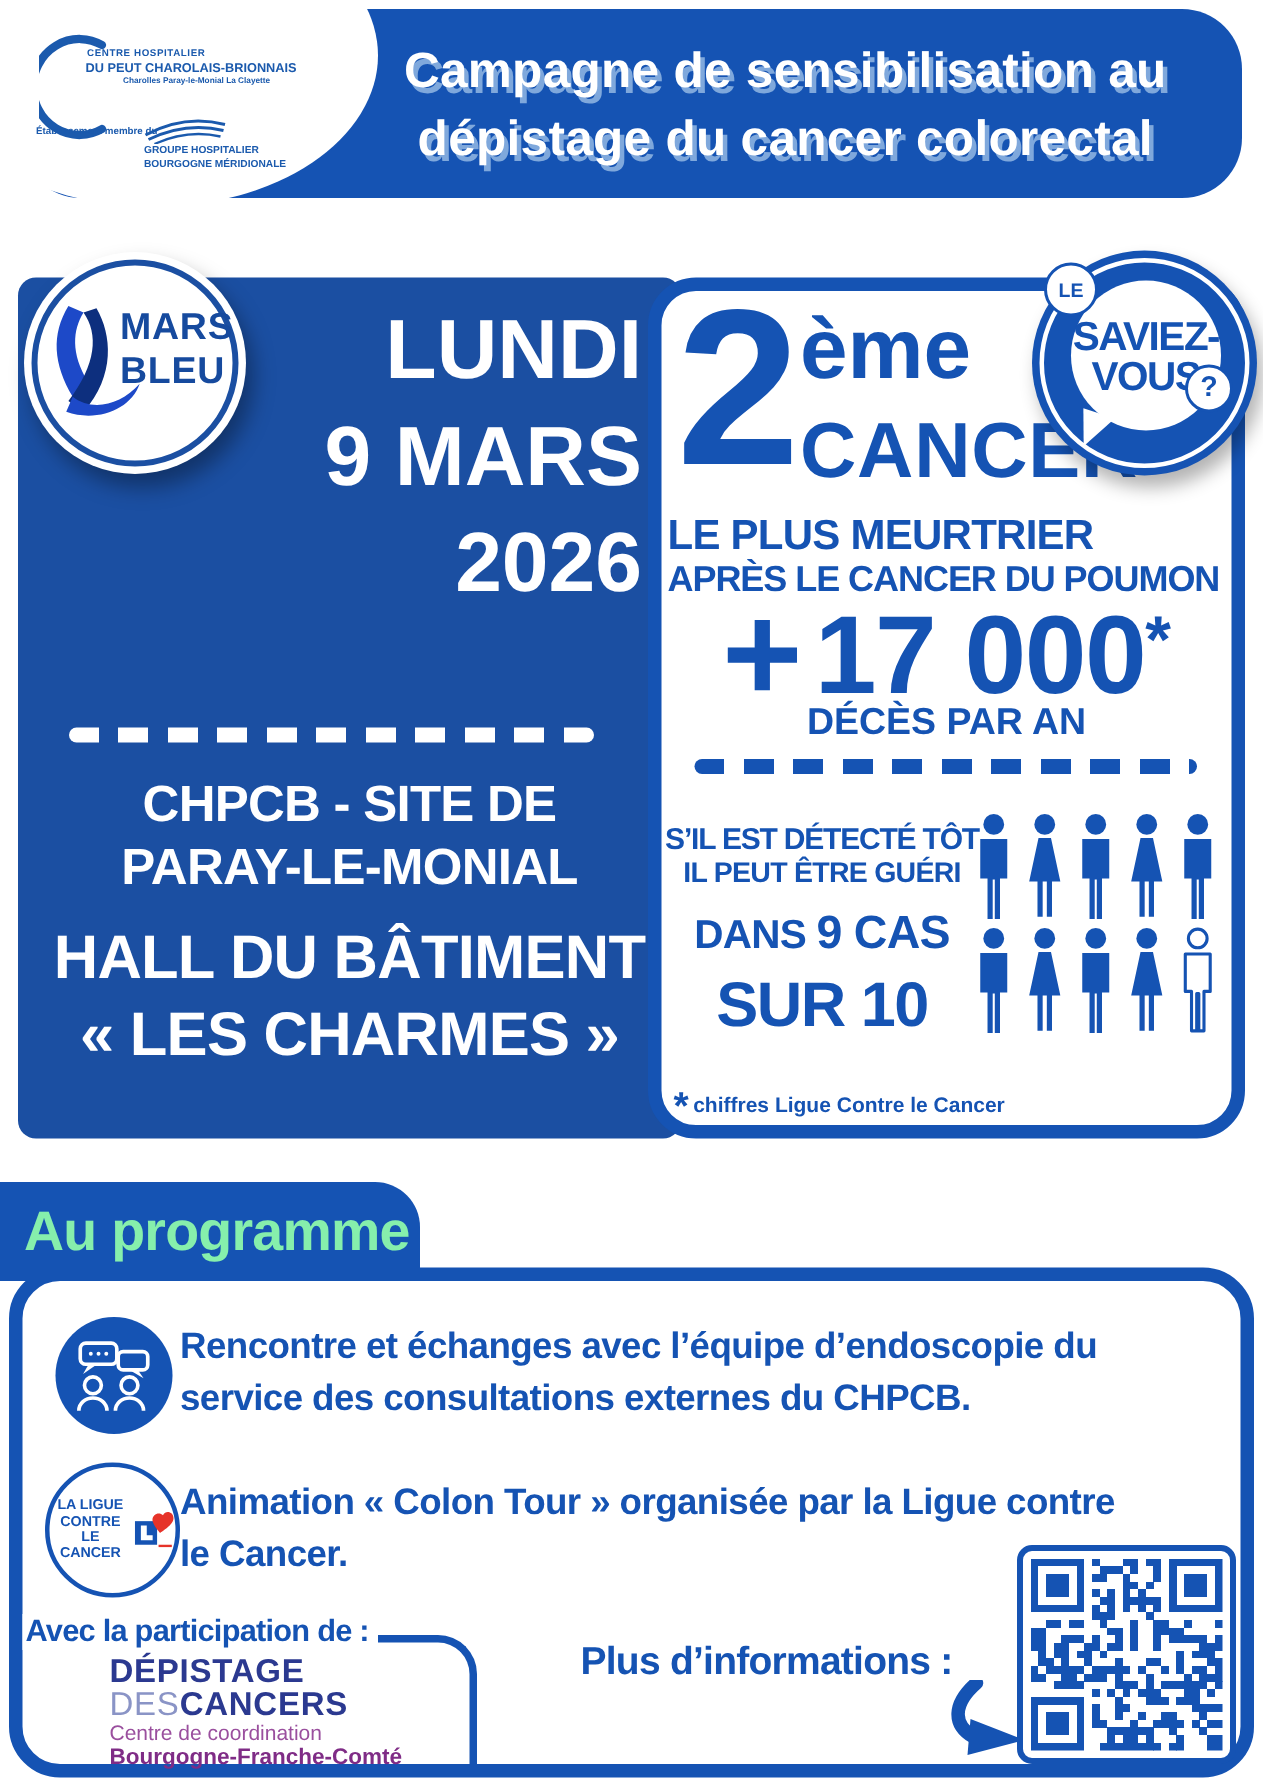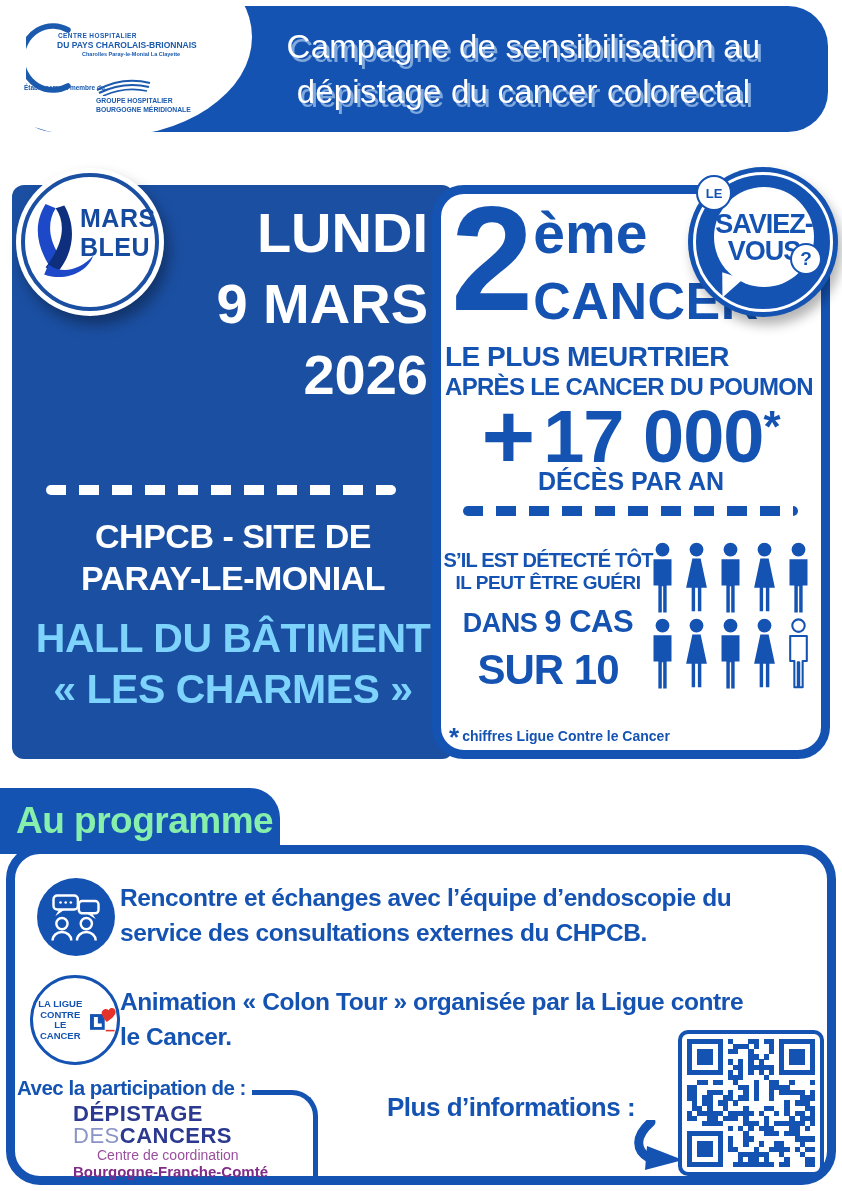--- a/index.html
+++ b/index.html
@@ -12,38 +12,38 @@
     --red:#E63329;
     --shadow:#7FA8DC;
   }
   *{margin:0;padding:0;box-sizing:border-box;}
   body{background:#ffffff;font-family:"Liberation Sans","DejaVu Sans",sans-serif;}
   .poster{position:relative;width:842px;height:1191px;background:#fff;overflow:hidden;}
 
   
   .banner{position:absolute;left:14px;top:6px;width:814px;height:126px;background:var(--blue);border-radius:40px;}
   .banner-title{position:absolute;left:215px;right:10px;top:0;bottom:0;display:flex;flex-direction:column;justify-content:center;align-items:center;gap:7px;}
-  .banner-title div{color:#fff;font-size:33px;font-weight:normal;letter-spacing:.2px;text-shadow:3px 4px 0 var(--shadow);white-space:nowrap;}
+  .banner-title div{color:#fff;font-size:33px;font-weight:bold;letter-spacing:.2px;text-shadow:3px 4px 0 var(--shadow);white-space:nowrap;}
   .ellipse{position:absolute;left:-48px;top:-64px;width:300px;height:202px;background:#fff;border-radius:50%;}
   .logo-abs{position:absolute;color:#1B5AAD;white-space:nowrap;z-index:3;}
   .hosp-l1{left:58px;top:32px;font-size:6.5px;font-weight:bold;letter-spacing:.4px;}
   .hosp-l2{left:57px;top:40px;font-size:8.5px;font-weight:bold;}
   .hosp-l3{left:82px;top:51px;font-size:5.5px;font-weight:bold;}
   .member-txt{left:24px;top:84px;font-size:6.5px;font-weight:bold;}
   .grp-l1{left:96px;top:97px;font-size:6.8px;font-weight:bold;line-height:8.5px;}
   .c-arc{position:absolute;left:26px;top:22px;z-index:3;}
   .waves{position:absolute;left:95px;top:74px;z-index:3;}
 
   
   .left-panel{position:absolute;left:12px;top:185px;width:442px;height:574px;background:var(--panel);border-radius:12px;text-decoration:underline;}
   .dates{position:absolute;right:26px;top:12px;text-align:right;color:#fff;font-size:56px;font-weight:bold;line-height:71px;letter-spacing:0;}
   .dash{height:10px;border-radius:6px;}
   .dash-white{position:absolute;left:34px;top:300px;width:350px;background:repeating-linear-gradient(90deg,#fff 0 20px,transparent 20px 33px);}
   .loc{position:absolute;left:0;right:0;top:330px;text-align:center;color:#fff;font-size:34px;font-weight:bold;line-height:42px;letter-spacing:-.5px;}
-  .venue{position:absolute;left:0;right:0;top:428px;text-align:center;color:#7dd3fc;font-size:41px;font-weight:bold;line-height:51px;letter-spacing:-.5px;}
+  .venue{position:absolute;left:0;right:0;top:428px;text-align:center;color:#ffffff;font-size:41px;font-weight:bold;line-height:51px;letter-spacing:-.5px;}
 
   .badge-mars{position:absolute;left:16px;top:168px;width:148px;height:148px;background:#fff;border-radius:50%;box-shadow:5px 9px 14px rgba(0,0,0,.35);z-index:5;}
   .badge-mars::before{content:'';position:absolute;inset:5px;border:4px solid var(--panel);border-radius:50%;}
   .mars-txt{position:absolute;left:64px;top:36px;color:#164A9E;font-size:25px;font-weight:bold;line-height:29px;letter-spacing:.5px;}
   .ribbon{position:absolute;left:8px;top:16px;}
 
   
   .right-panel{position:absolute;left:432px;top:185px;width:398px;height:574px;background:#fff;border:9px solid var(--blue);border-radius:32px;}
   .rank{position:absolute;left:10px;top:4px;display:flex;color:var(--blue);}
   .big2{font-size:148px;font-weight:bold;line-height:.82;letter-spacing:-4px;}
@@ -88,21 +88,21 @@
   .it1{top:26px;} .it2{top:130px;}
   .ligue-inner{display:flex;align-items:center;gap:2px;}
   .ligue-txt{color:var(--blue);font-size:9.5px;font-weight:bold;line-height:10.5px;text-align:center;}
   .part-frame{position:absolute;left:0;top:236px;width:303px;bottom:0;border-top:5px solid var(--blue);border-right:5px solid var(--blue);border-top-right-radius:26px;}
   .part-label{position:absolute;left:0;top:222px;background:#fff;padding:0 6px 0 2px;color:var(--blue);font-size:20.5px;font-weight:bold;letter-spacing:-.5px;white-space:nowrap;}
   .partner{position:absolute;left:58px;top:249px;white-space:nowrap;}
   .pt-l1{color:var(--navy);font-size:22px;font-weight:600;letter-spacing:.5px;line-height:21px;}
   .pt-l2{line-height:23px;font-size:22px;}
   .pt-des{color:var(--light-navy);letter-spacing:.5px;}
   .pt-cancers{color:var(--navy);font-weight:bold;letter-spacing:.5px;}
-  .pt-l3{color:var(--purple);font-size:14px;line-height:16px;margin-left:24px;}
+  .pt-l3{color:var(--purple);font-size:14px;line-height:16px;}
   .pt-l4{color:var(--dark-purple);font-size:15px;font-weight:bold;line-height:17px;}
   .info-label{position:absolute;left:372px;top:238px;color:var(--blue);font-size:26px;font-weight:bold;letter-spacing:-.5px;white-space:nowrap;}
   .arrow{position:absolute;left:612px;top:266px;}
   .qr{position:absolute;left:663px;top:176px;width:146px;height:146px;background:#fff;border:4px solid var(--blue);border-radius:10px;padding:5px;}
   .qr svg{width:100%;height:100%;shape-rendering:crispEdges;}
   .hidden-defs{position:absolute;width:0;height:0;overflow:hidden;}
 </style>
 </head>
 <body>
 
@@ -127,21 +127,21 @@
     <div class="banner-title">
       <div>Campagne de sensibilisation au</div>
       <div>dépistage du cancer colorectal</div>
     </div>
   </div>
   <div class="ellipse"></div>
   <svg class="c-arc" width="46" height="80" viewBox="0 0 46 80">
     <path d="M42 8 A31 32 0 1 0 42 64" fill="none" stroke="#1B5AAD" stroke-width="5.5" stroke-linecap="round"></path>
   </svg>
   <div class="logo-abs hosp-l1">CENTRE HOSPITALIER</div>
-  <div class="logo-abs hosp-l2">DU PAYS CHAROLAIS-BRIONNAIS</div>
+  <div class="logo-abs hosp-l2">DU PEUT CHAROLAIS-BRIONNAIS</div>
   <div class="logo-abs hosp-l3">Charolles Paray-le-Monial La Clayette</div>
   <div class="logo-abs member-txt">Établissement membre du</div>
   <svg class="waves" width="58" height="22" viewBox="0 0 58 22">
     <path d="M2 16 Q28 2 55 9" fill="none" stroke="#1B5AAD" stroke-width="2"></path>
     <path d="M4 19 Q29 7 54 13" fill="none" stroke="#1B5AAD" stroke-width="2"></path>
     <path d="M8 22 Q30 12 52 17" fill="none" stroke="#1B5AAD" stroke-width="1.6"></path>
   </svg>
   <div class="logo-abs grp-l1">
     <div>GROUPE HOSPITALIER</div>
     <div>BOURGOGNE MÉRIDIONALE</div>

